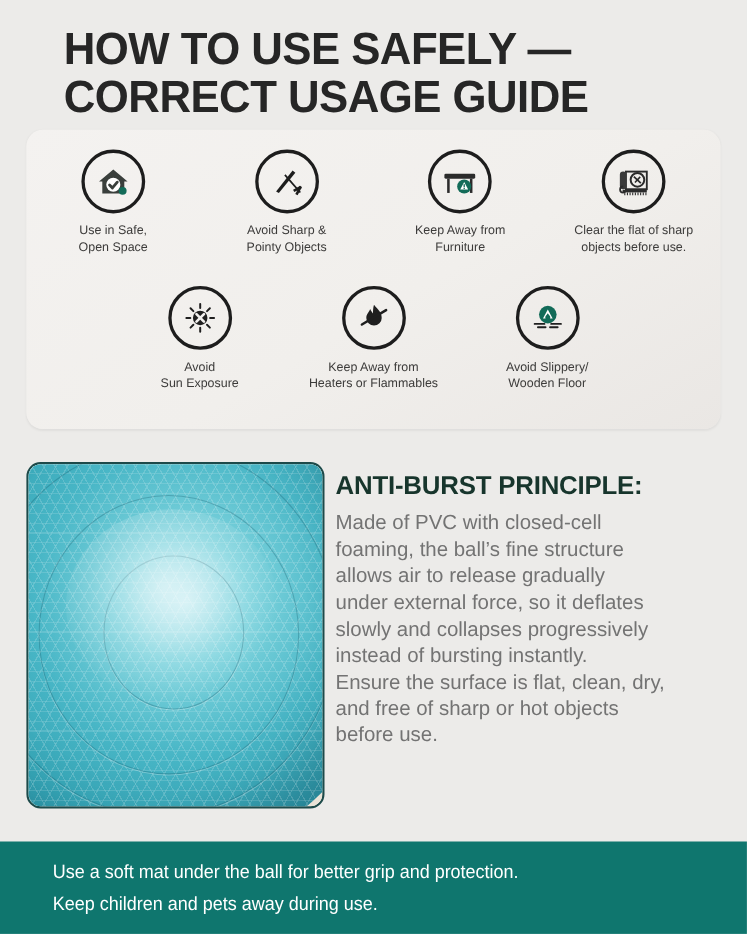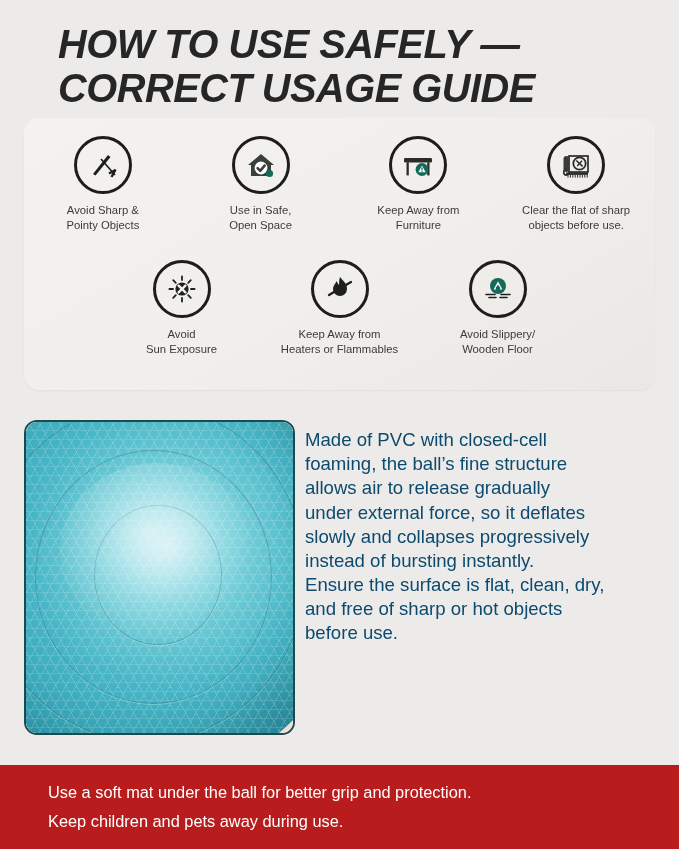--- a/index.html
+++ b/index.html
@@ -11,21 +11,20 @@
     height: 849px;
     background: #ecebe9;
     font-family: "Liberation Sans", sans-serif;
     overflow: hidden;
     position: relative;
   }
 
   
   .title-block {
     padding: 22px 40px 0 58px;
-    font-style: italic;
   }
   .title {
     font-family: "Liberation Sans Narrow", "Liberation Sans", sans-serif;
     font-weight: bold;
     font-size: 41px;
     line-height: 1.08;
     letter-spacing: -0.5px;
     color: #262626;
     margin: 0;
     text-transform: uppercase;
@@ -153,33 +152,33 @@
   .anti-burst-heading {
     font-size: 23.5px;
     font-weight: bold;
     color: #17352c;
     margin: 0 0 8px 0;
     letter-spacing: -0.2px;
   }
   .anti-burst-body {
     font-size: 18.6px;
     line-height: 1.30;
-    color: #0c4a6e;
+    color: #737373;
     margin: 0;
     white-space: pre-line;
   }
 
   
   .footer-banner {
     position: absolute;
     left: 0;
     bottom: 0;
     width: 679px;
     height: 84px;
-    background: #b91c1c;
+    background: #0f766e;
     display: flex;
     flex-direction: column;
     justify-content: center;
     box-sizing: border-box;
     padding-left: 48px;
   }
   .footer-line {
     font-family: "Liberation Sans Narrow", "Liberation Sans", sans-serif;
     color: #ffffff;
     font-size: 17.4px;
@@ -196,41 +195,41 @@
 CORRECT USAGE GUIDE</h1>
 </div>
 
 <div class="safety-card">
 
   <div class="row row-1">
 
     <div class="icon-cell">
       <div class="icon-circle">
         <svg width="36" height="36" viewBox="0 0 36 36">
+          <path d="M18 7 L31 18 L28 18 L28 29 L8 29 L8 18 L5 18 Z" fill="#3a3f3c"></path>
+          <circle cx="18" cy="21" r="6.4" fill="#ffffff"></circle>
+          <path d="M14.6 21.2 L17.2 23.8 L21.6 18.6" stroke="#3a3f3c" stroke-width="2.6" fill="none" stroke-linecap="round" stroke-linejoin="round"></path>
+          <circle cx="26.5" cy="26.5" r="3.6" fill="#126b58"></circle>
+        </svg>
+      </div>
+      <div class="icon-label">Use in Safe,
+Open Space</div>
+    </div>
+
+    <div class="icon-cell">
+      <div class="icon-circle">
+        <svg width="36" height="36" viewBox="0 0 36 36">
           <path d="M8 27 L23 8 L25.5 10 L10.5 28.5 Z" fill="#1d1d1d"></path>
           <path d="M16 12 L30 28" stroke="#1d1d1d" stroke-width="1.6" fill="none"></path>
           <path d="M24 26.5 L30.5 23" stroke="#1d1d1d" stroke-width="2.4" fill="none"></path>
           <path d="M26.5 30 L30.5 22.5" stroke="#1d1d1d" stroke-width="2.4" fill="none"></path>
         </svg>
       </div>
       <div class="icon-label">Avoid Sharp &amp;
 Pointy Objects</div>
-    </div>
-
-    <div class="icon-cell">
-      <div class="icon-circle">
-        <svg width="36" height="36" viewBox="0 0 36 36">
-          <path d="M18 7 L31 18 L28 18 L28 29 L8 29 L8 18 L5 18 Z" fill="#3a3f3c"></path>
-          <circle cx="18" cy="21" r="6.4" fill="#ffffff"></circle>
-          <path d="M14.6 21.2 L17.2 23.8 L21.6 18.6" stroke="#3a3f3c" stroke-width="2.6" fill="none" stroke-linecap="round" stroke-linejoin="round"></path>
-          <circle cx="26.5" cy="26.5" r="3.6" fill="#126b58"></circle>
-        </svg>
-      </div>
-      <div class="icon-label">Use in Safe,
-Open Space</div>
     </div>
 
     <div class="icon-cell">
       <div class="icon-circle">
         <svg width="38" height="38" viewBox="0 0 38 38">
           <rect x="5" y="12" width="28" height="4.4" rx="1.2" fill="#2b2b2b"></rect>
           <rect x="7.5" y="16.4" width="2.3" height="13" fill="#2b2b2b"></rect>
           <rect x="28.2" y="16.4" width="2.3" height="13" fill="#2b2b2b"></rect>
           <circle cx="23" cy="23.5" r="6.4" fill="#126b58"></circle>
           <path d="M23 19.4 L26.6 26.2 L19.4 26.2 Z" fill="#ffffff"></path>
@@ -333,20 +332,21 @@
     <div class="ball">
       <div class="hexes"></div>
       <div class="ring ring-1"></div>
       <div class="ring ring-2"></div>
       <div class="ring ring-3"></div>
       <div class="gloss"></div>
     </div>
   </div>
 
   <div class="text-col">
+    <h2 class="anti-burst-heading">ANTI-BURST PRINCIPLE:</h2>
     <p class="anti-burst-body">Made of PVC with closed-cell
 foaming, the ball’s fine structure
 allows air to release gradually
 under external force, so it deflates
 slowly and collapses progressively
 instead of bursting instantly.
 Ensure the surface is flat, clean, dry,
 and free of sharp or hot objects
 before use.</p>
   </div>

